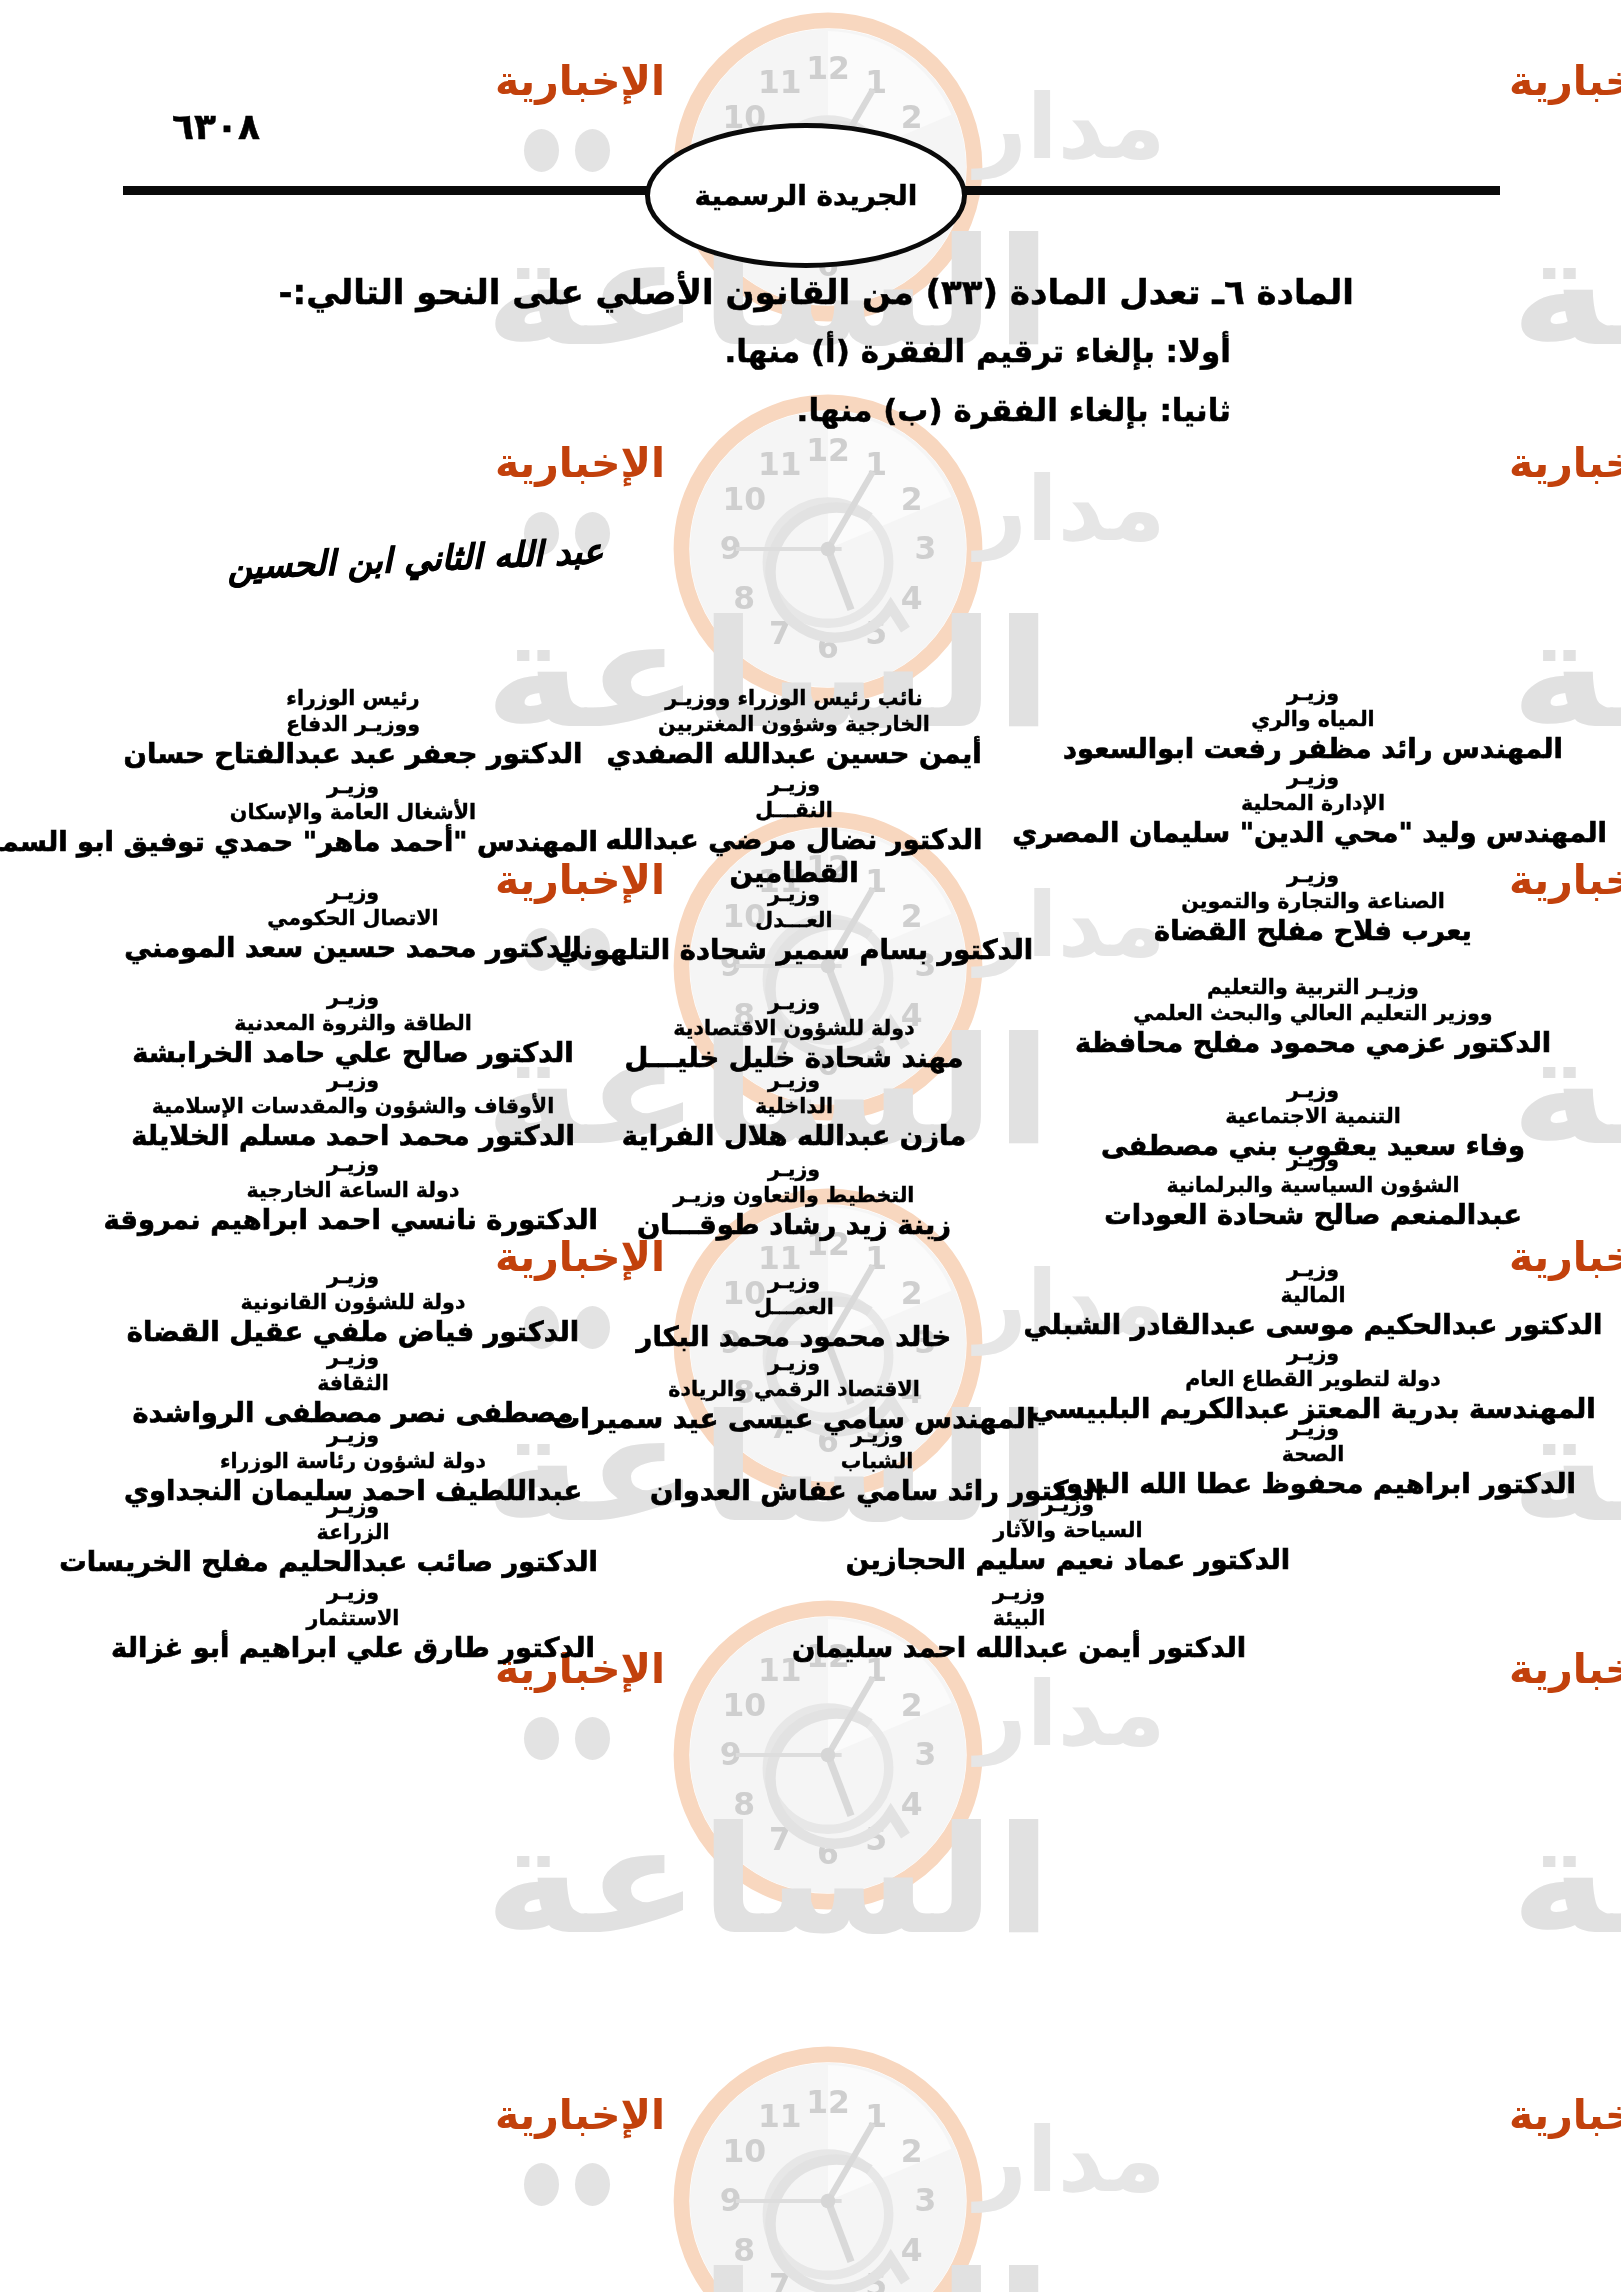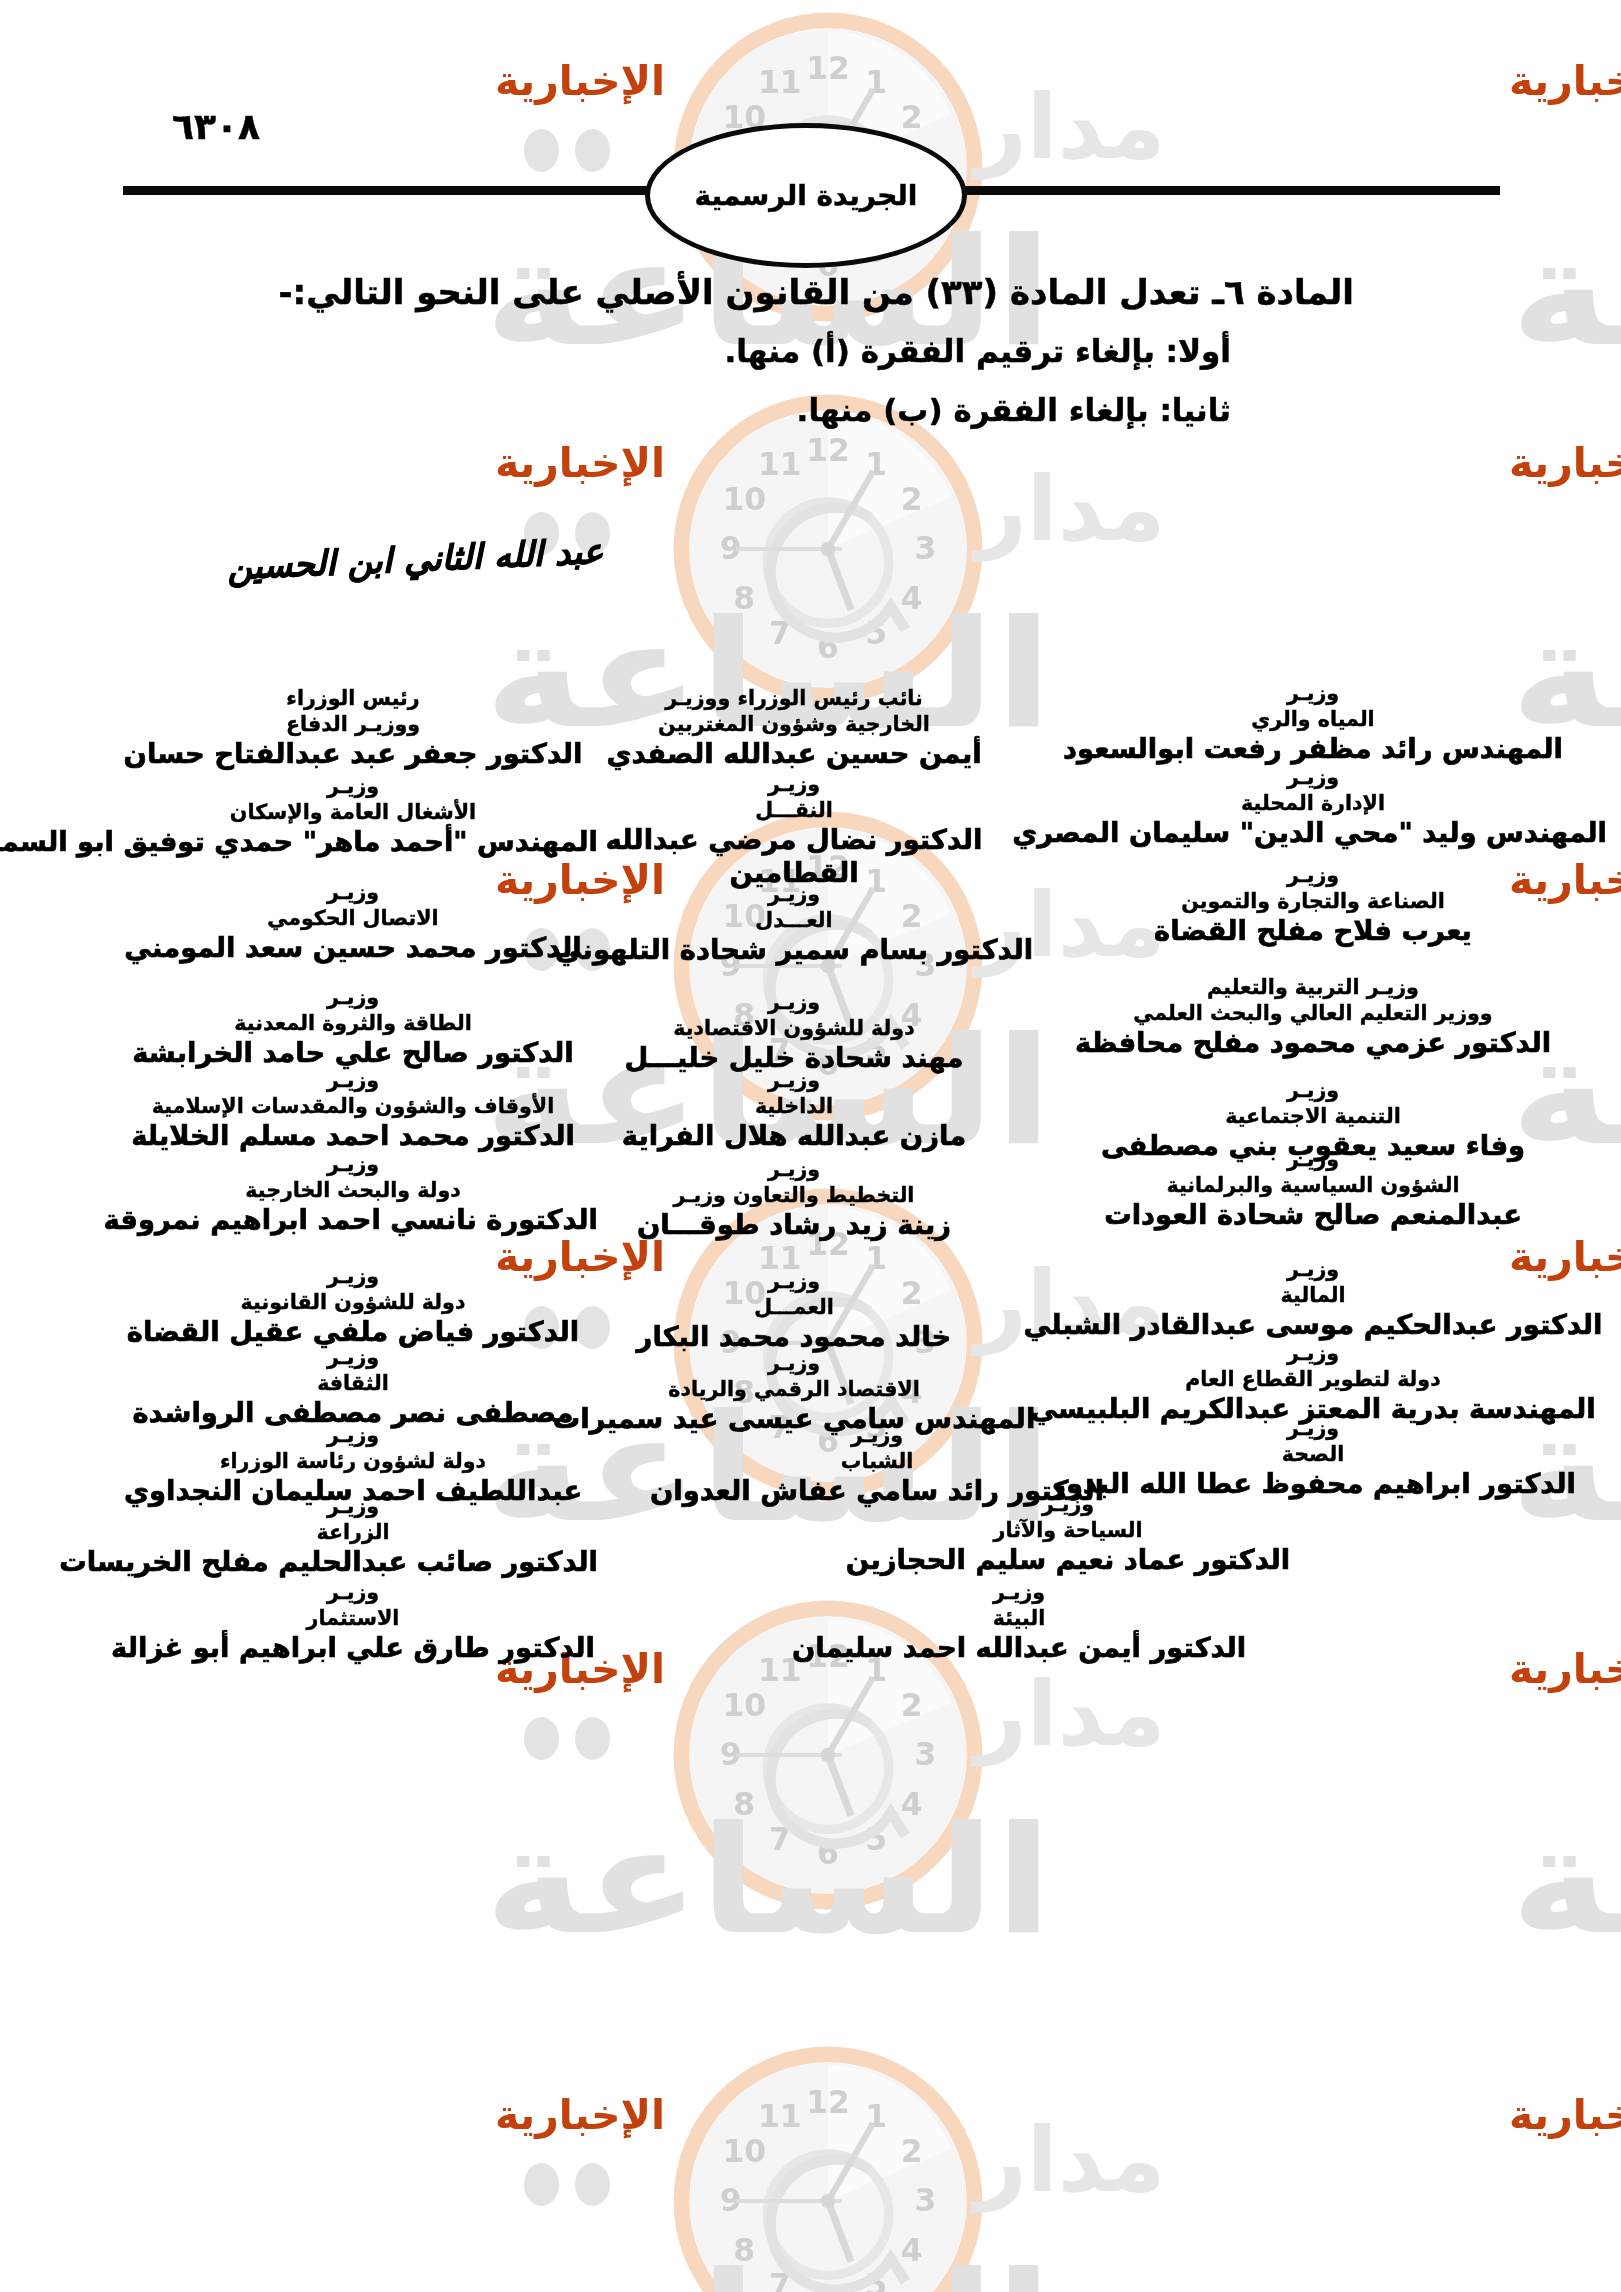--- a/index.html
+++ b/index.html
@@ -374,21 +374,21 @@
           <div class="m-title">الطاقة والثروة المعدنية</div>
           <div class="m-name">الدكتور صالح علي حامد الخرابشة</div>
         </div>
         <div class="entry" style="top: 1068px;">
           <div class="m-title">وزيـر</div>
           <div class="m-title">الأوقاف والشؤون والمقدسات الإسلامية</div>
           <div class="m-name">الدكتور محمد احمد مسلم الخلايلة</div>
         </div>
         <div class="entry" style="top: 1152px;">
           <div class="m-title">وزيـر</div>
-          <div class="m-title">دولة والبحث الخارجية</div>
+          <div class="m-title">دولة الساعة الخارجية</div>
           <div class="m-name">الدكتورة نانسي احمد ابراهيم نمروقة</div>
         </div>
         <div class="entry" style="top: 1264px;">
           <div class="m-title">وزيـر</div>
           <div class="m-title">دولة للشؤون القانونية</div>
           <div class="m-name">الدكتور فياض ملفي عقيل القضاة</div>
         </div>
         <div class="entry" style="top: 1345px;">
           <div class="m-title">وزيـر</div>
           <div class="m-title">الثقافة</div>

